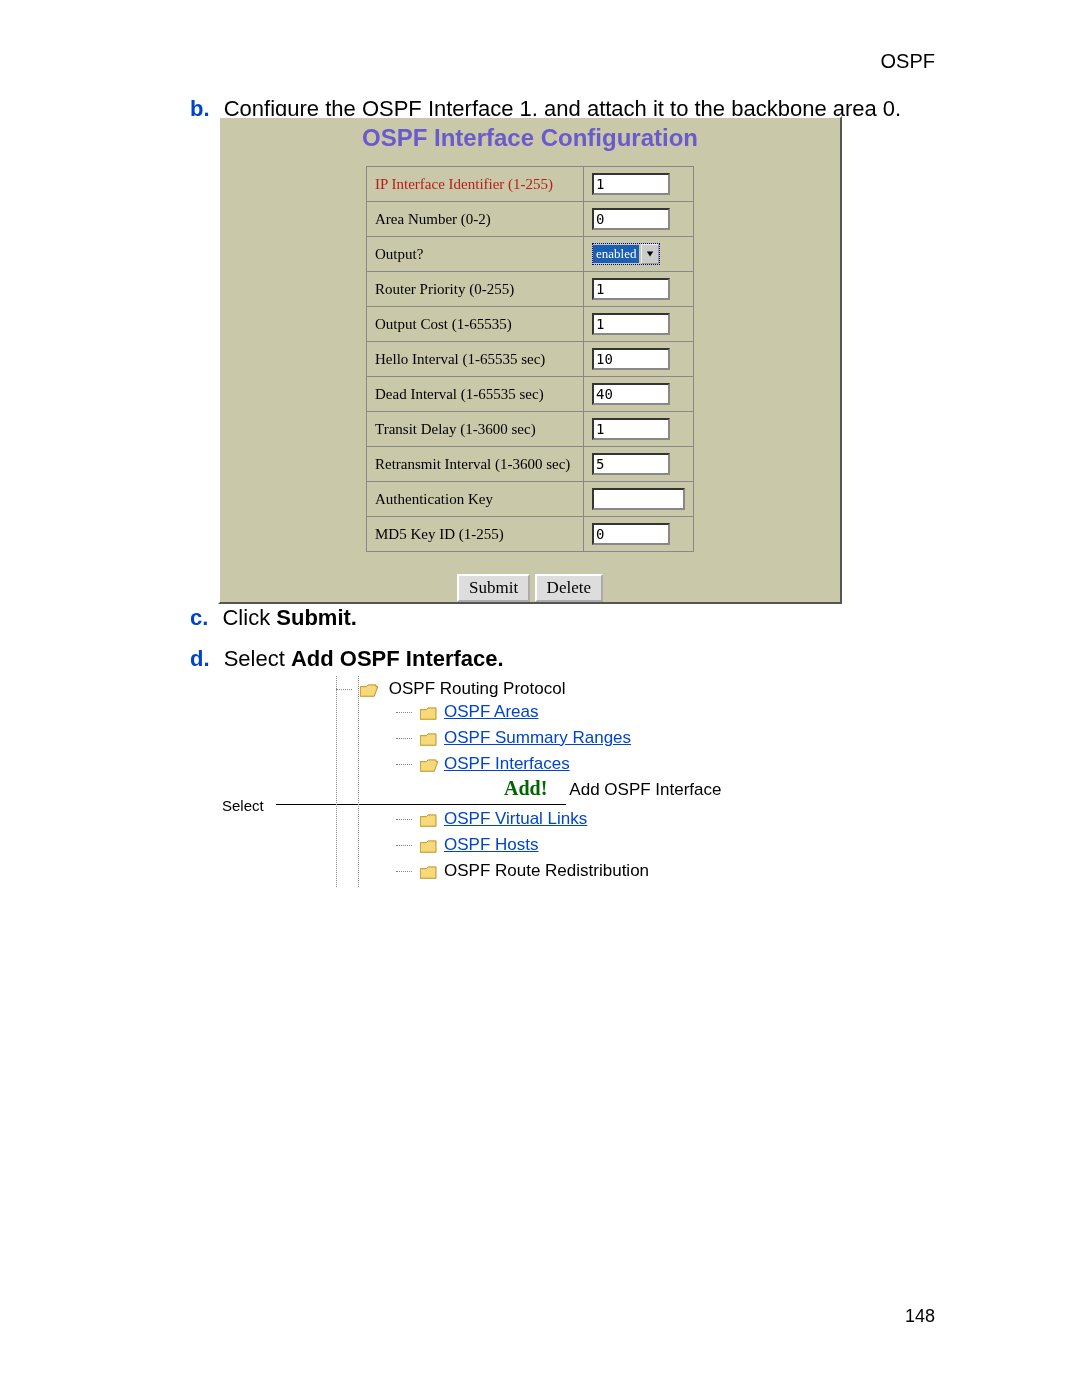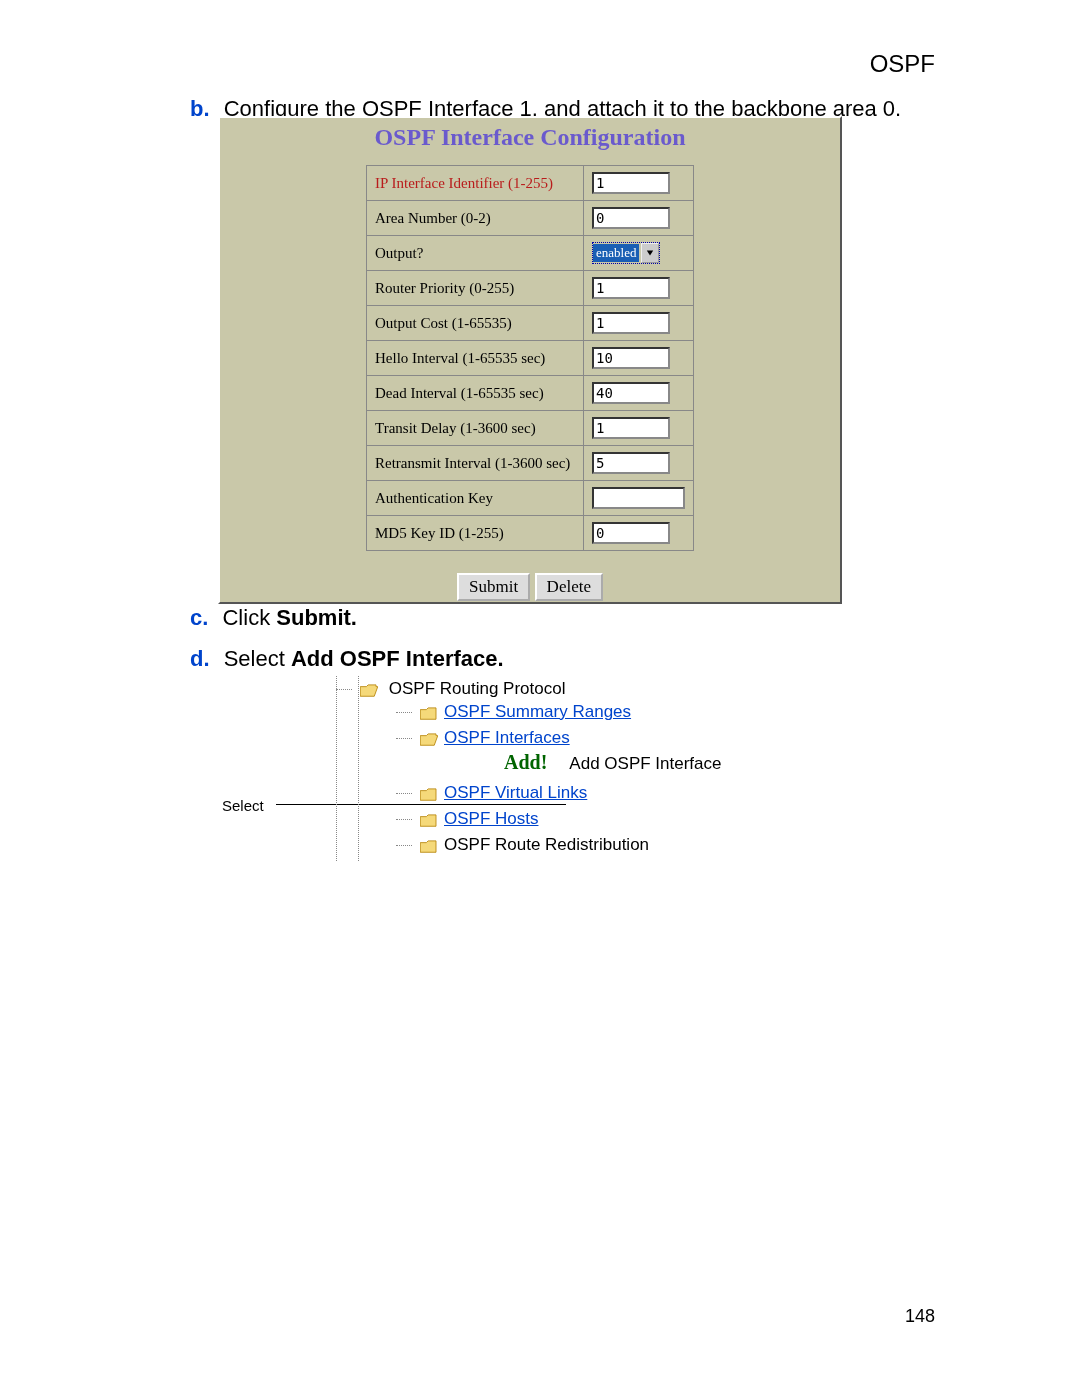--- a/index.html
+++ b/index.html
@@ -1,25 +1,25 @@
 <!DOCTYPE html>
 <html><head>
 <meta charset="utf-8">
 <style>
   html,body{margin:0;padding:0;width:1080px;height:1397px;background:#fff;font-family:Arial,Helvetica,sans-serif;color:#000;}
   .page{position:relative;width:1080px;height:1397px;}
-  .hdr{position:absolute;top:50px;right:145px;font-size:24px;}
+  .hdr{position:absolute;top:50px;right:145px;font-size:20px;}
   .pgnum{position:absolute;bottom:70px;right:145px;font-size:18px;}
   .step-line{position:absolute;left:190px;font-size:22px;}
   .step-b{top:96px;}
   .letter{color:#0044cc;font-weight:bold;margin-right:8px;}
   .bold{font-weight:bold;}
 
   .panel{position:absolute;left:218px;top:116px;width:620px;height:484px;background:#c9c8a9;border:2px solid #888;border-top-color:#fff;border-left-color:#fff;border-right-color:#555;border-bottom-color:#555;}
-  .panel-title{font-family:Liberation Serif, serif;font-weight:bold;font-size:24px;color:#6a5acd;text-align:center;padding:6px 0 14px;}
+  .panel-title{font-family:Liberation Sans, sans-serif;font-weight:bold;font-size:24px;color:#6a5acd;text-align:center;padding:6px 0 14px;}
   .form-tbl{margin:0 auto;border-collapse:collapse;}
   .form-tbl td{border:1px solid #888;padding:6px 8px;font-family:"Times New Roman",serif;font-size:15px;vertical-align:middle;}
   .label-cell{min-width:200px;}
   .ip-label{color:#b91c1c;}
   .inp{width:70px;height:18px;font-family:monospace;font-size:14px;border:2px inset #888;background:#fff;padding:0 2px;}
   .inp-wide{width:85px;}
   .sel-box{display:inline-flex;align-items:center;border:1px dotted #00a;padding:0;}
   .sel-txt{background:#1a5fb4;color:#fff;padding:1px 3px;font-size:13px;}
   .sel-arrow{width:16px;height:18px;background:#ccc;border:1px outset #eee;display:inline-flex;align-items:center;justify-content:center;margin-left:2px;}
   .sel-arrow svg{width:8px;height:8px;}
@@ -139,20 +139,23 @@
       <li>
         <span class="dots-h" style="left:14px;"></span>
         <span class="folder-ico folder-open"><svg viewBox="0 0 20 16">
                 <polygon points="0,3 7,3 9,1 18,1 18,3 20,3 16,14 0,14" fill="#f5d97a" stroke="#b8860b"></polygon>
               </svg></span>
         <span class="plain">OSPF Routing Protocol</span>
         <ul class="sub" id="tree-sub">
               <span class="dots-v"></span>
               <li><span class="dots-h" style="left: 36px;"></span><span class="folder-ico folder-closed"><svg viewBox="0 0 20 16">
                     <polygon points="0,3 7,3 9,1 18,1 18,14 0,14" fill="#f5d97a" stroke="#b8860b"></polygon>
+                  </svg></span><span class="link">OSPF Areas</span></li>
+              <li><span class="dots-h" style="left: 36px;"></span><span class="folder-ico folder-closed"><svg viewBox="0 0 20 16">
+                    <polygon points="0,3 7,3 9,1 18,1 18,14 0,14" fill="#f5d97a" stroke="#b8860b"></polygon>
                   </svg></span><span class="link">OSPF Summary Ranges</span></li>
               <li><span class="dots-h" style="left: 36px;"></span><span class="folder-ico folder-open"><svg viewBox="0 0 20 16">
                     <polygon points="0,3 7,3 9,1 18,1 18,3 20,3 16,14 0,14" fill="#f5d97a" stroke="#b8860b"></polygon>
                   </svg></span><span class="link">OSPF Interfaces</span><ul class="sub2">
                   <li><span class="add-lbl">Add!</span><span class="plain">Add OSPF Interface</span></li>
                 </ul></li>
               <li><span class="dots-h" style="left: 36px;"></span><span class="folder-ico folder-closed"><svg viewBox="0 0 20 16">
                     <polygon points="0,3 7,3 9,1 18,1 18,14 0,14" fill="#f5d97a" stroke="#b8860b"></polygon>
                   </svg></span><span class="link">OSPF Virtual Links</span></li>
               <li><span class="dots-h" style="left: 36px;"></span><span class="folder-ico folder-closed"><svg viewBox="0 0 20 16">

